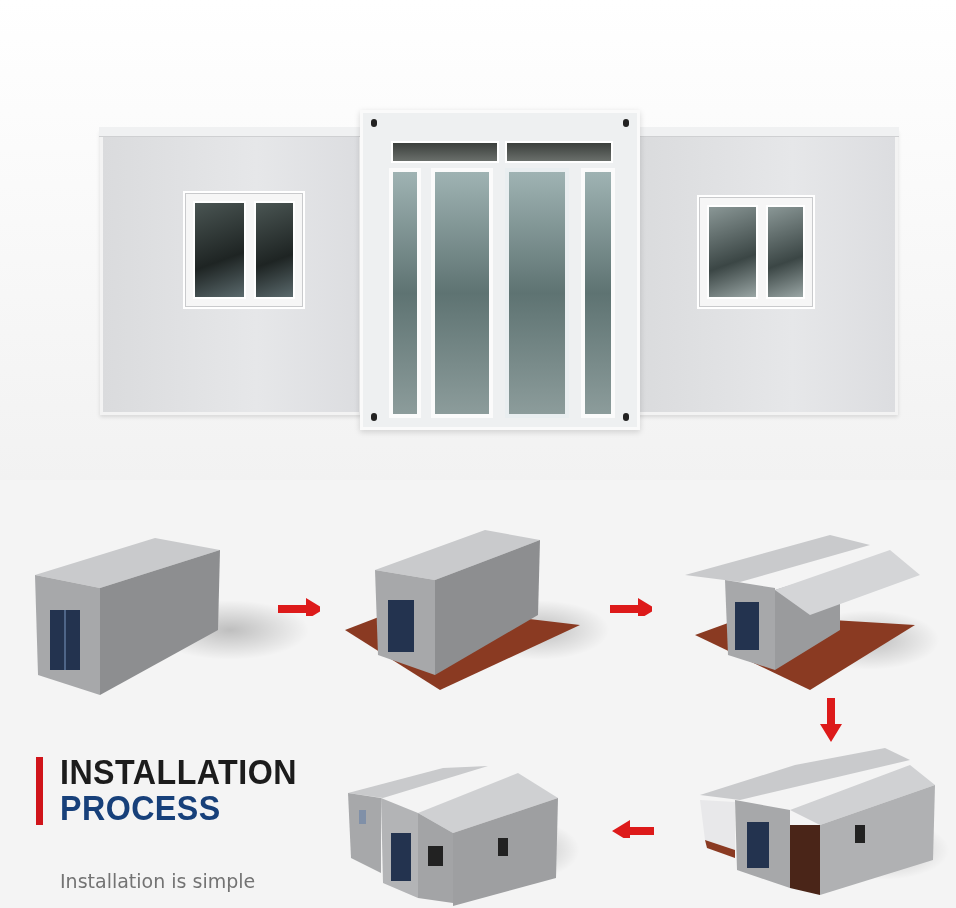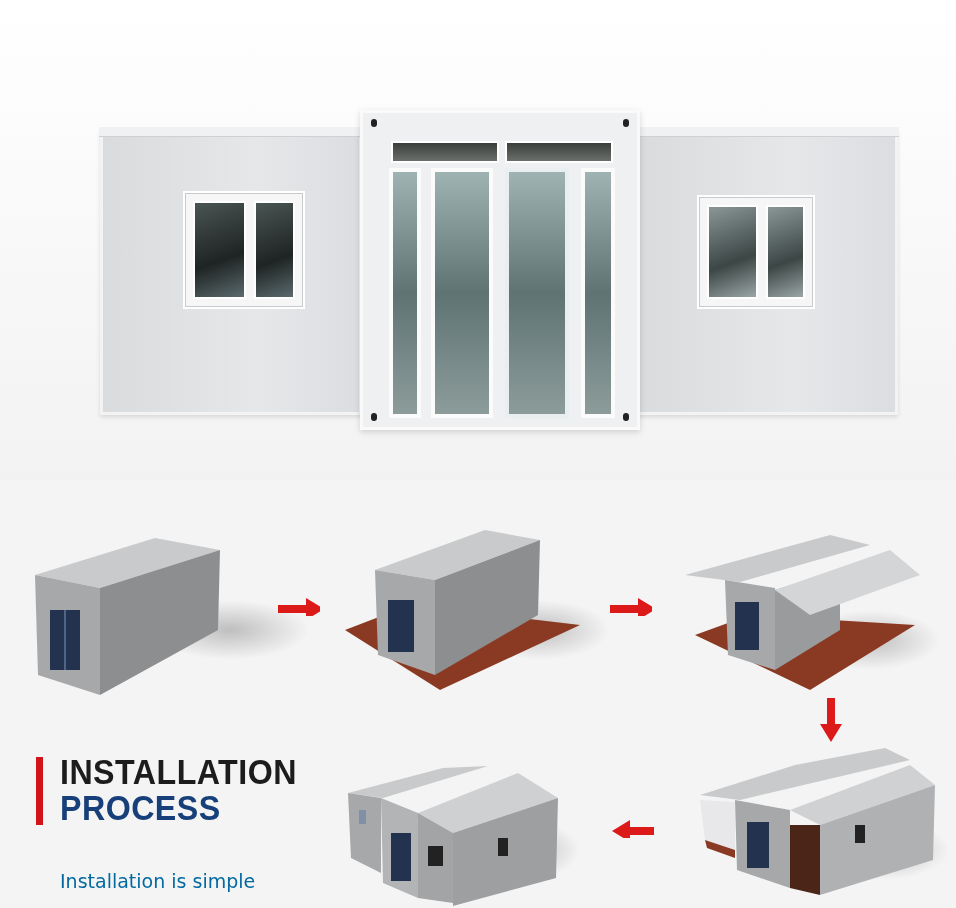--- a/index.html
+++ b/index.html
@@ -17,21 +17,21 @@
   .transom { position:absolute; top:28px; height:22px; background: linear-gradient(#3b3f3c,#6a6f6b); border:2px solid #fff; }
   .door-pane { position:absolute; top:55px; height:250px; background: linear-gradient(180deg,#9fb3b3,#5e7372 50%,#8c9c9b); border:4px solid #fbfbfb; }
   .bolt { position:absolute; width:6px; height:8px; background:#222; border-radius:3px; }
   
   .box { position:absolute; }
   .shadow { position:absolute; background: radial-gradient(ellipse at center, rgba(0,0,0,.22), rgba(0,0,0,0) 70%); }
   .arrow { position:absolute; width:42px; height:18px; }
   .title-bar { left:36px; top:757px; width:7px; height:68px; background:#d0141a; }
   .title1 { left:60px; top:752px; font-family:"Liberation Sans", sans-serif; font-weight:bold; font-size:35px; color:#1c1c1c; letter-spacing:0.5px; transform:scaleX(0.92); transform-origin:left; }
   .title2 { left:60px; top:788px; font-family:"Liberation Sans", sans-serif; font-weight:bold; font-size:35px; color:#17407a; letter-spacing:0.5px; transform:scaleX(0.92); transform-origin:left; }
-  .subtitle { left:60px; top:870px; font-family:"DejaVu Sans", sans-serif; font-size:19px; color:#0369a1; }
+  .subtitle { left:60px; top:870px; font-family:"DejaVu Sans", sans-serif; font-size:19px; color:#737373; }
 </style>
 </head>
 <body>
 
 <div class="abs bg-top"></div>
 
 <div class="abs wing wing-left">
   <div class="roofline"></div>
   <div class="win" style="left:80px;top:58px;width:122px;height:118px;">
     <div class="pane"></div>

